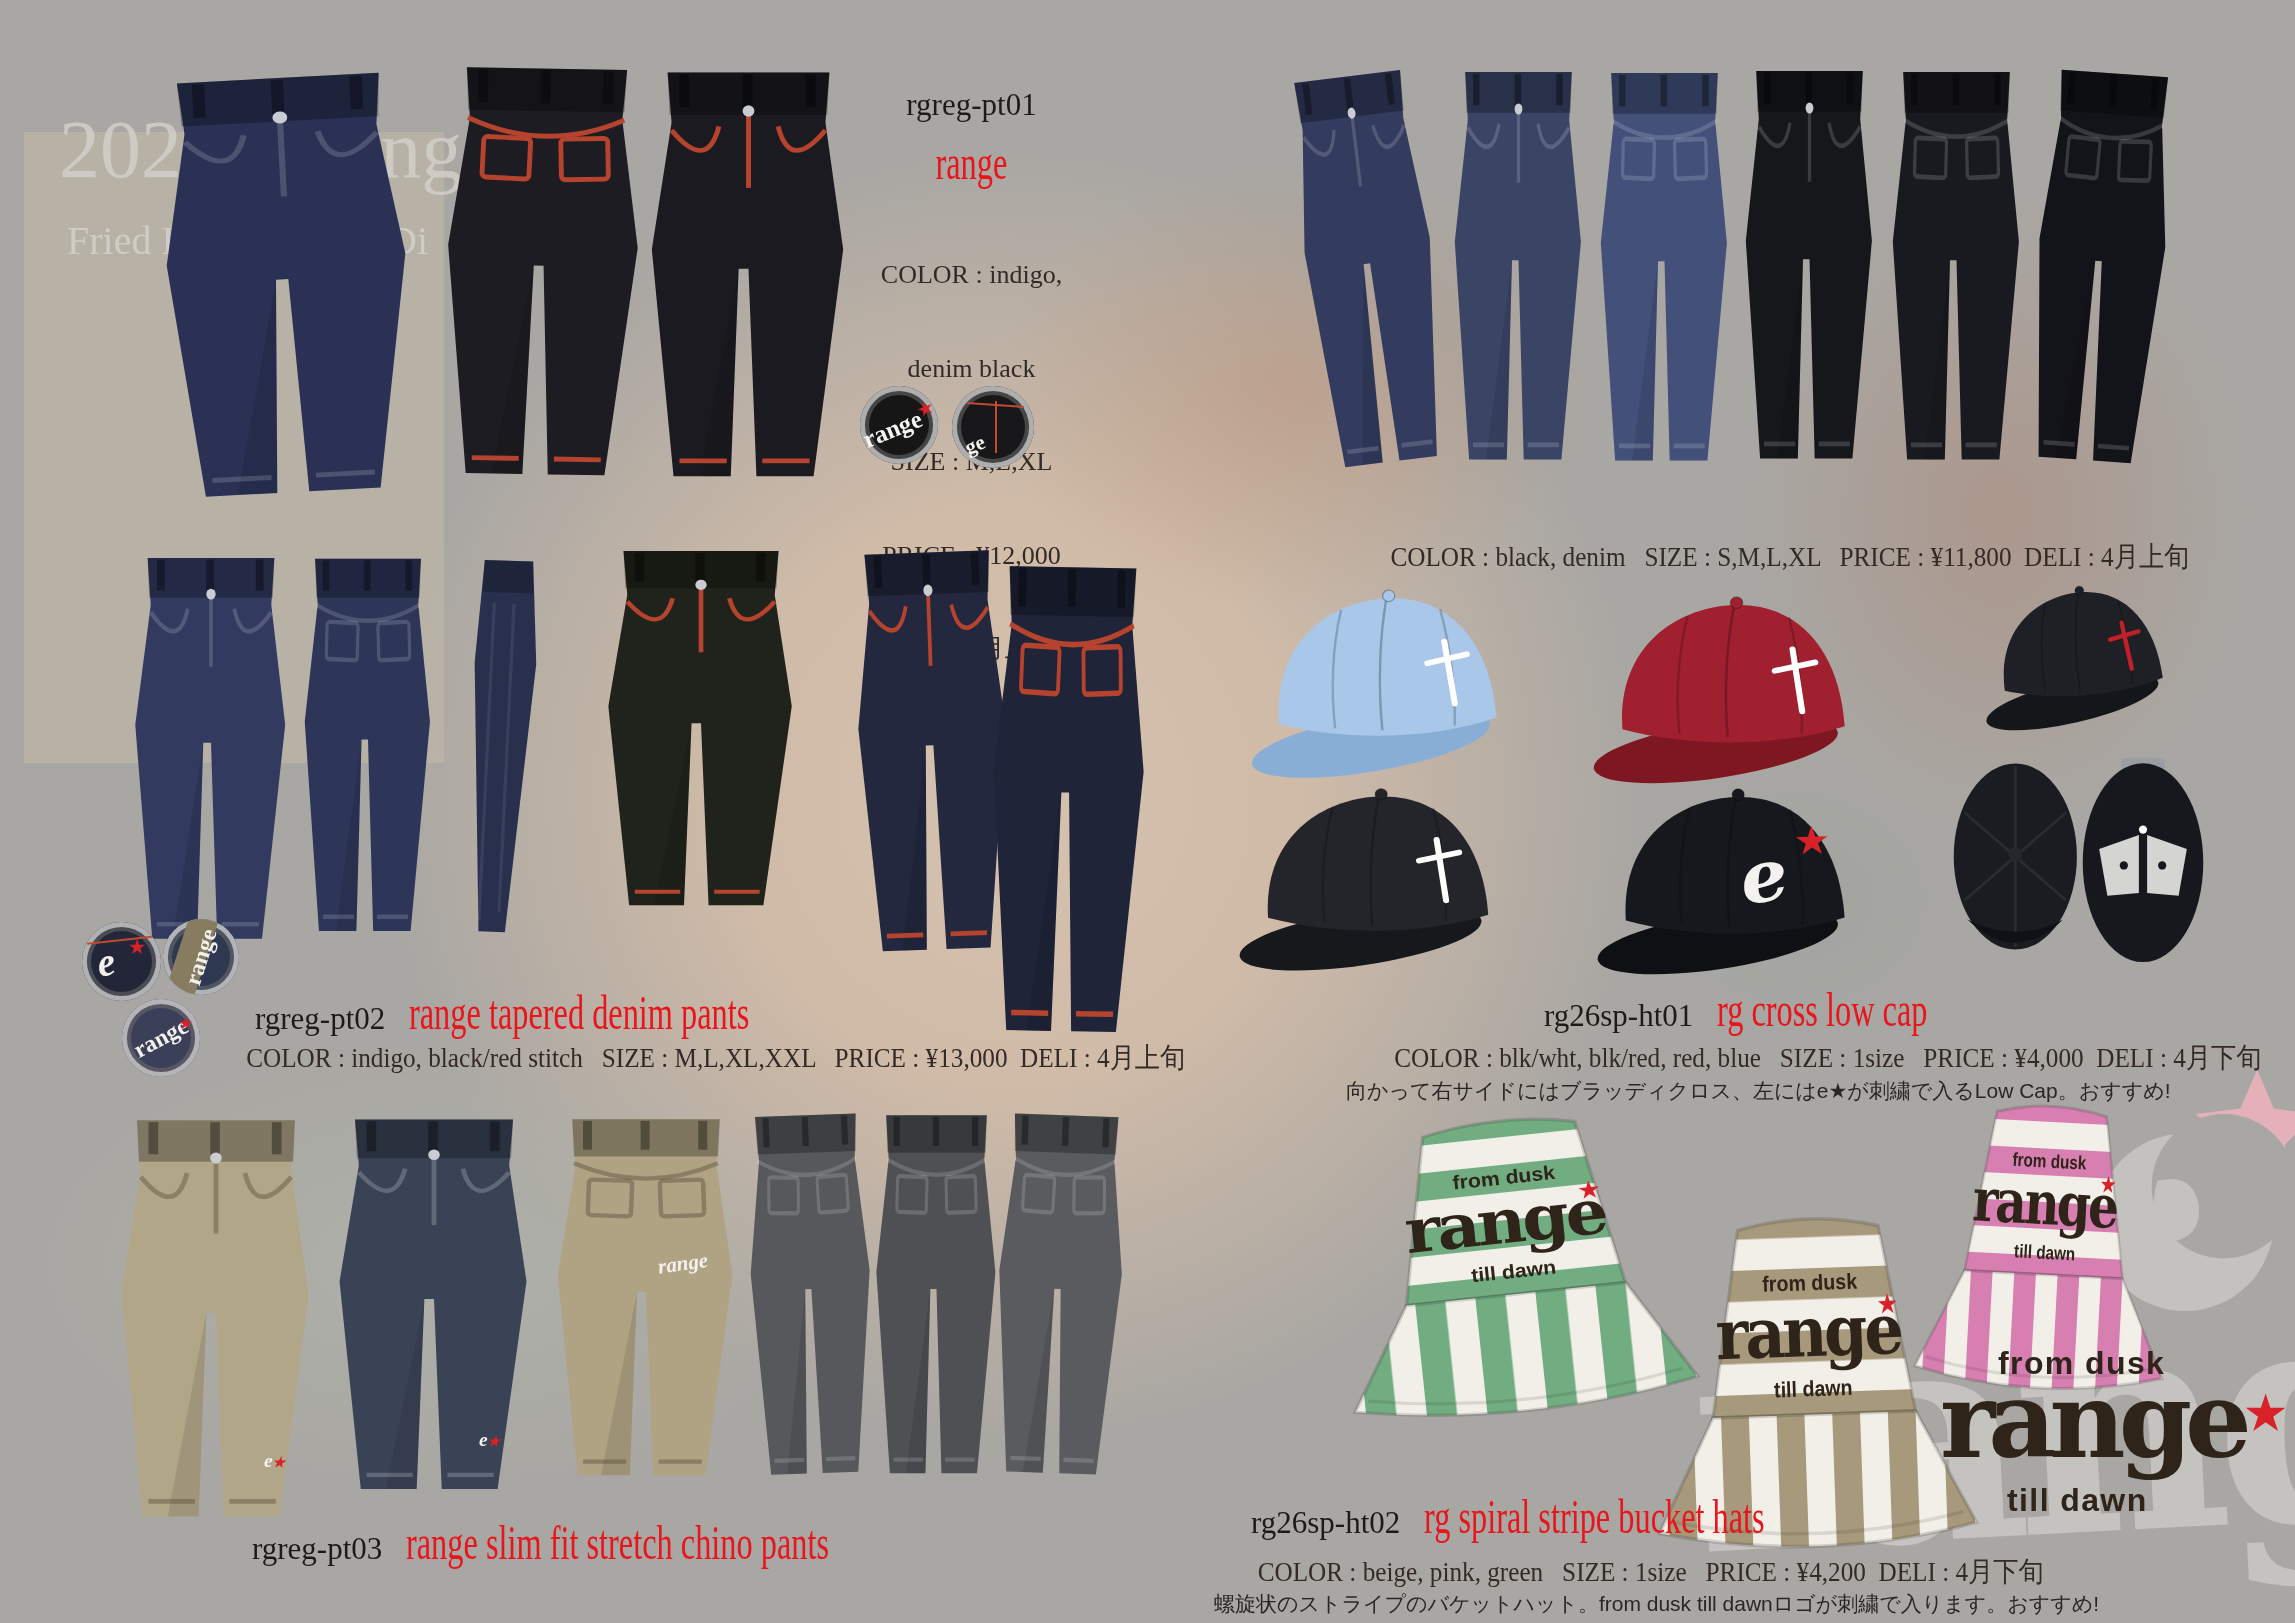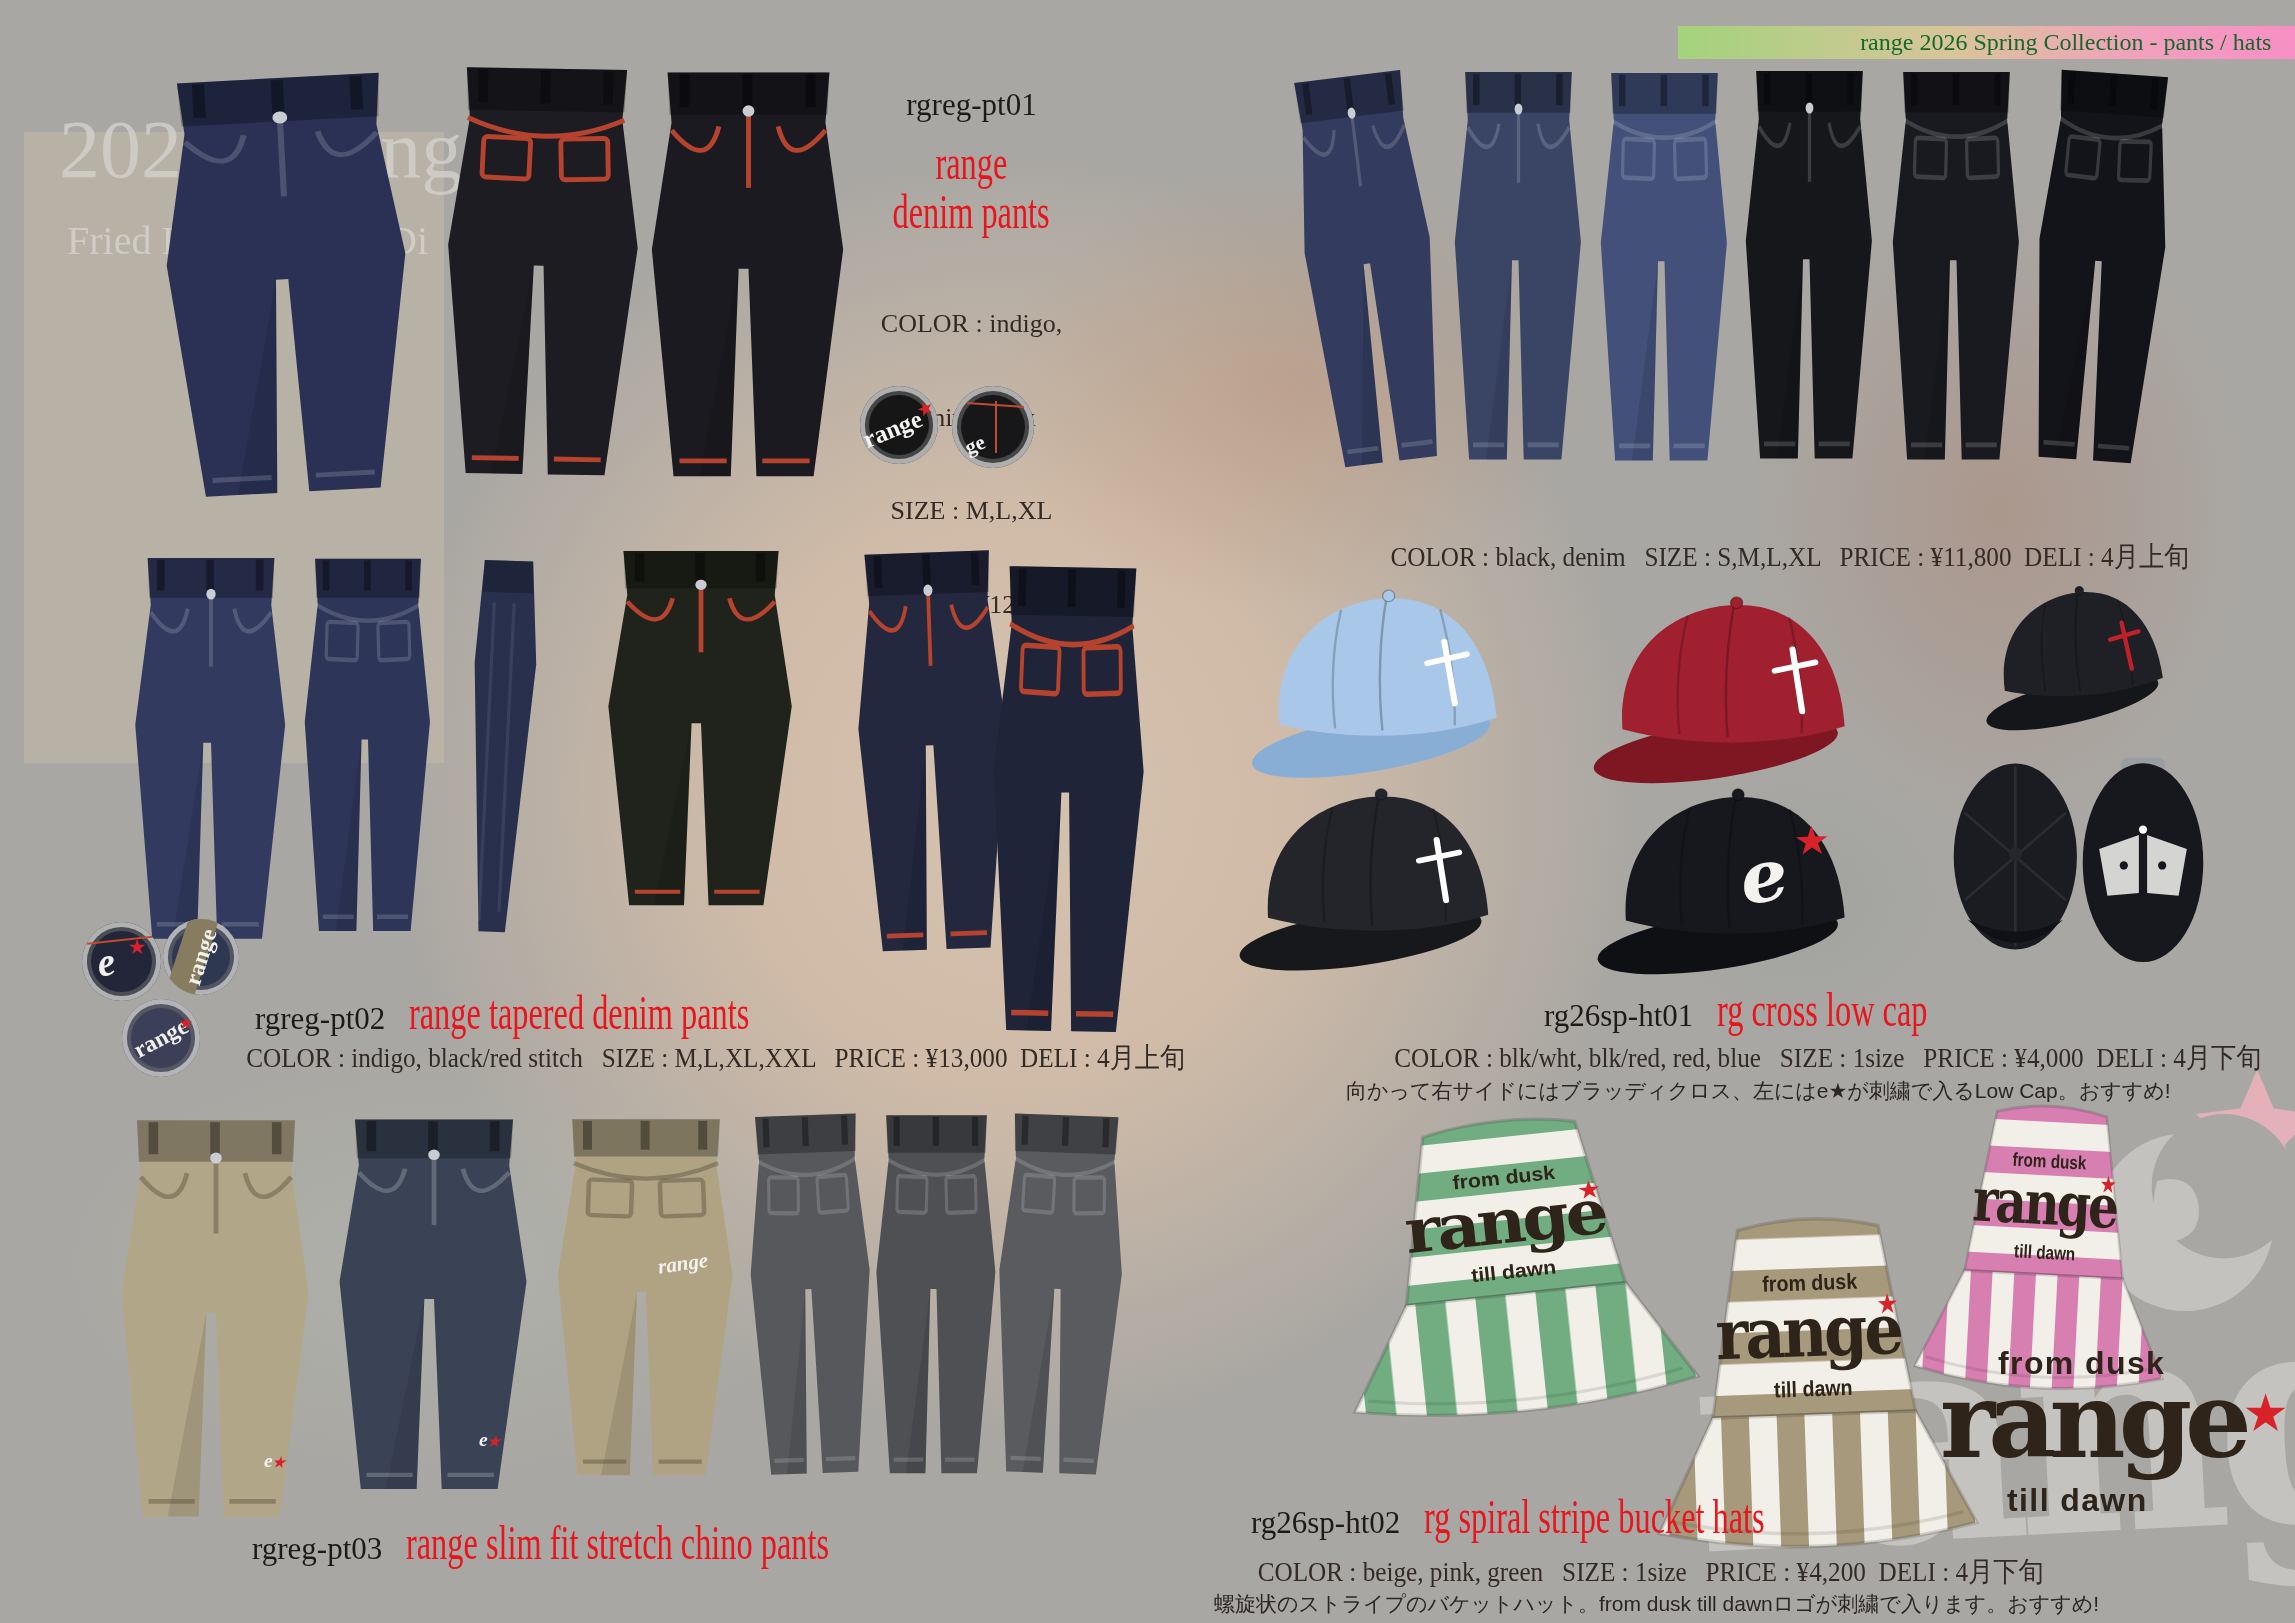--- a/index.html
+++ b/index.html
@@ -85,23 +85,20 @@
   <div class="abs" style="left:2085px;top:1017px;width:229px;height:326px;opacity:.85">
     <svg viewBox="0 0 165 235" width="100%" height="100%">
       <polygon points="124,38 136,66 166,70 144,92 150,124 122,108 96,124 102,92 80,70 112,66" fill="#efb3c0"></polygon>
       <circle cx="72" cy="148" r="64" fill="#c9c7c4"></circle>
       <circle cx="100" cy="122" r="52" fill="#a9a7a3"></circle>
       <path d="M52 118 Q78 112 82 136 Q84 160 60 162 Q44 148 52 118 Z" fill="#c9c7c4"></path>
       <polygon points="86,128 112,120 92,142 112,150 86,160" fill="#a9a7a3"></polygon>
     </svg>
   </div>
 
-  <div id="header-band">
-    <span class="htext">range 2026 Spring Collection - pants / hats</span>
-  </div>
 
   <div class="jean" style="left:153px;top:66px;width:271px;height:434px;transform:rotate(-3deg)">
       <svg viewBox="0 0 110 220" preserveAspectRatio="none">
         <path d="M14 6 H96 L94 32 L103 98 L88 216 H59 L55 108 L50 108 L46 216 H17 L6 98 L16 32 Z" fill="#2a3154"></path>
         <path d="M50 108 L46 216 H30 Z" fill="rgba(0,0,0,0.10)"></path>
         <path d="M14 6 H96 L95 28 H15 Z" fill="rgba(0,0,0,0.28)"></path>
         <g fill="rgba(0,0,0,0.35)">
           <rect x="20" y="7" width="5" height="17"></rect>
           <rect x="52" y="7" width="5" height="17"></rect>
           <rect x="84" y="7" width="5" height="17"></rect>
@@ -144,22 +141,20 @@
       <path d="M16 36 Q34 58 40 34" stroke="#b5432e" stroke-width="2.5" fill="none"></path>
       <path d="M94 36 Q76 58 70 34" stroke="#b5432e" stroke-width="2.5" fill="none"></path>
         <path d="M20 208 H44 M62 208 H86" stroke="#b5432e" stroke-width="2.5"></path>
       </svg>
     </div>
 
   <div class="abs" style="left:812px;top:87px;width:319px;text-align:center">
     <div class="code" style="margin-bottom:15px">rgreg-pt01</div>
     <div>
       <span class="rtitle" style="transform-origin:50% 100%">range</span></div>
-    <div>
-      <span class="rtitle" style="transform-origin:50% 100%">denim pants</span></div>
     <div class="details" style="font-size:26px;line-height:1.2;transform:none;margin-top:9.7px">
       <div>COLOR : indigo,</div>
       <div>denim black</div>
       <div>SIZE : M,L,XL</div>
       <div>PRICE : ¥12,000</div>
       <div>DELI : 4月上旬</div>
     </div>
   </div>
 
   <div class="badge" style="left:860px;top:386px;width:78px;height:78px;background:#161616">

